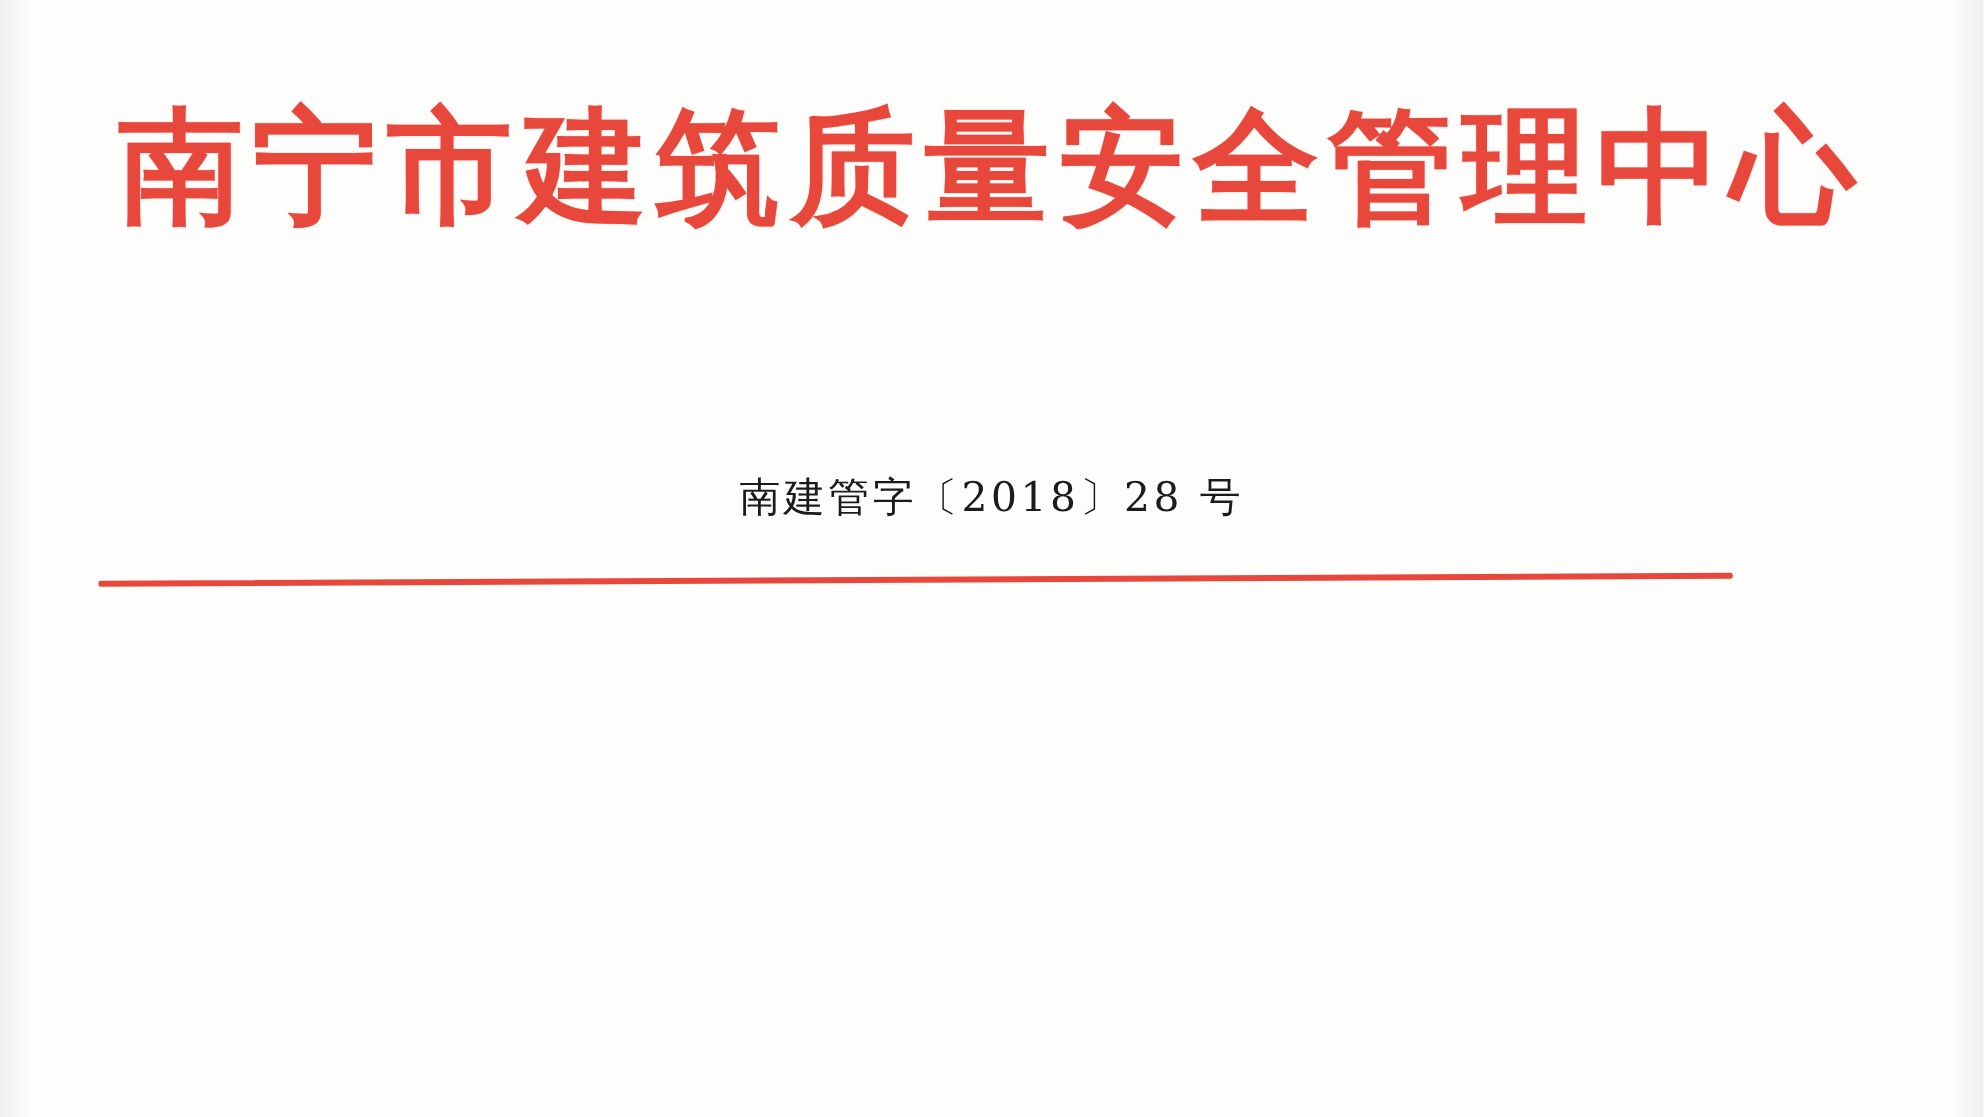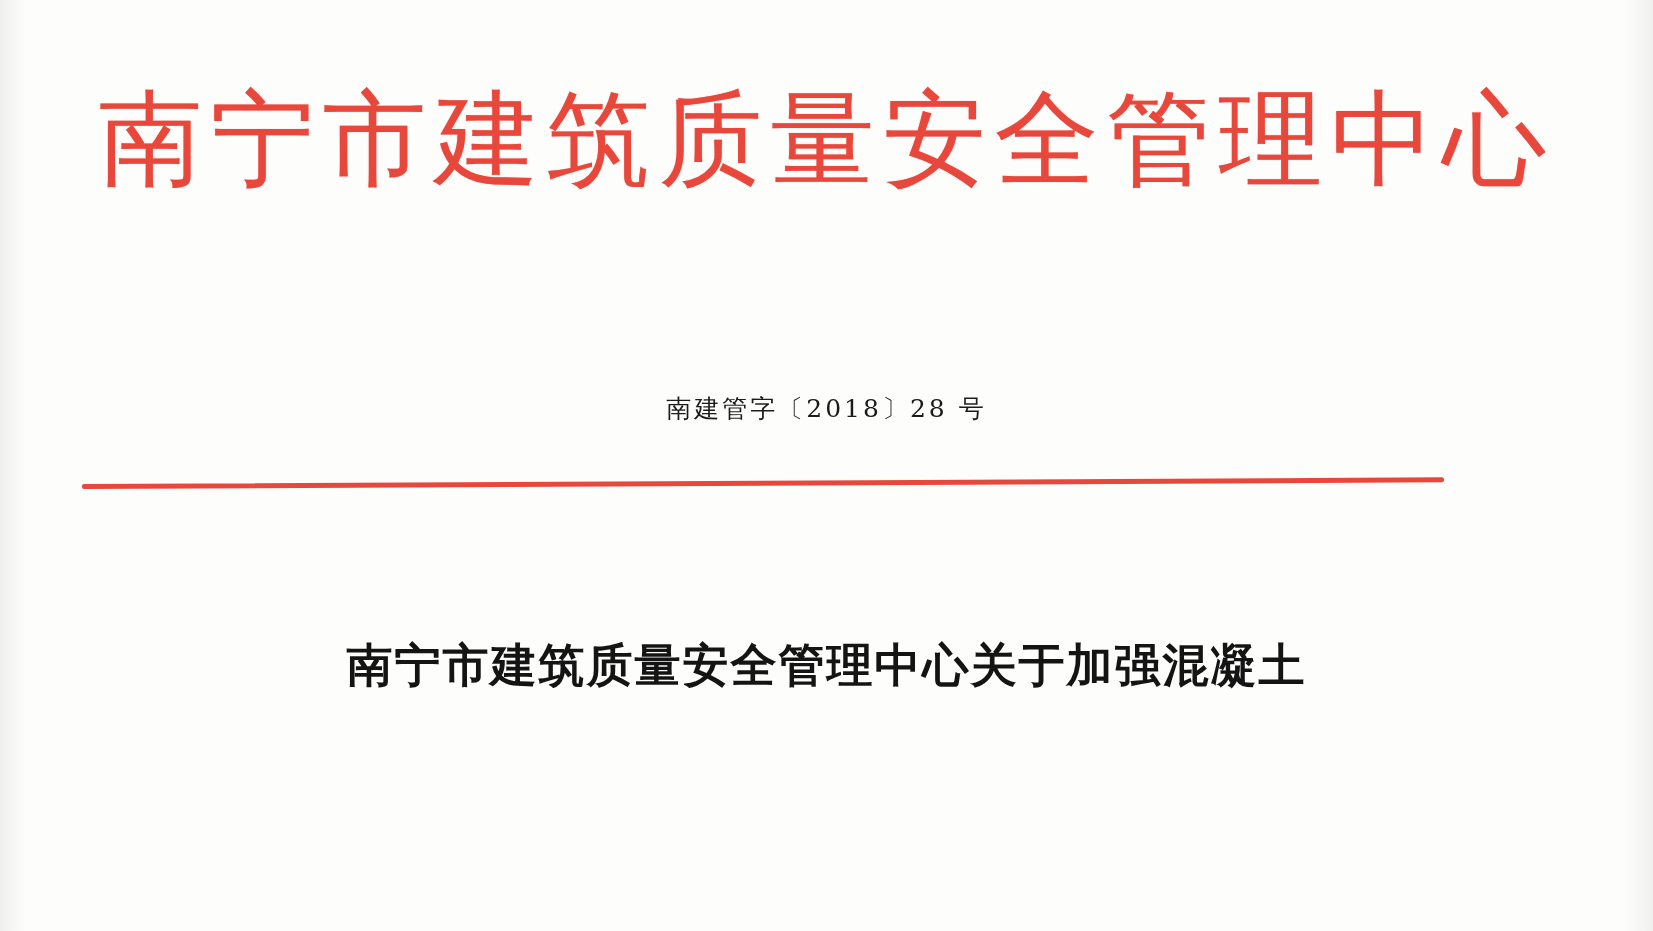--- a/index.html
+++ b/index.html
@@ -39,37 +39,37 @@
   }
 
   .letterhead {
     position: absolute;
     top: 78px;
     left: 0;
     width: 1653px;
     text-align: center;
     color: #e8483c;
     font-family: "DejaVu Serif", "Liberation Serif", serif;
-    font-weight: normal;
+    font-weight: bold;
     font-size: 104px;
     letter-spacing: 8px;
     line-height: 1.18;
     text-shadow: 0 0 1px rgba(232,72,60,0.55);
     white-space: nowrap;
   }
 
   .doc-number {
     position: absolute;
     top: 392px;
     left: 0;
     width: 1653px;
     text-align: center;
     color: #1b1b1b;
     font-family: "DejaVu Serif", "Liberation Serif", serif;
-    font-size: 25px;
+    font-size: 34px;
     letter-spacing: 3px;
     white-space: nowrap;
   }
 
   .red-rule {
     position: absolute;
     top: 484px;
     left: 82px;
     width: 1362px;
     height: 5px;
@@ -102,16 +102,15 @@
 
 <div class="page">
 
   <div class="letterhead">南宁市建筑质量安全管理中心</div>
 
   <div class="doc-number">南建管字〔2018〕28 号</div>
 
   <div class="red-rule"></div>
 
   <div class="doc-title">
-    <span class="line">南宁市建筑质量安全管理中心关于加强混凝土</span>
   </div>
 
 </div>
 
 </body></html>

